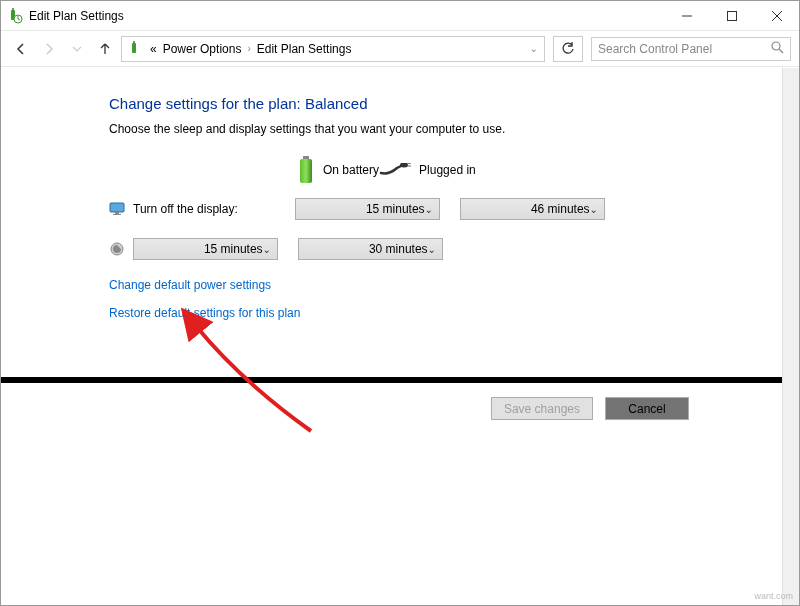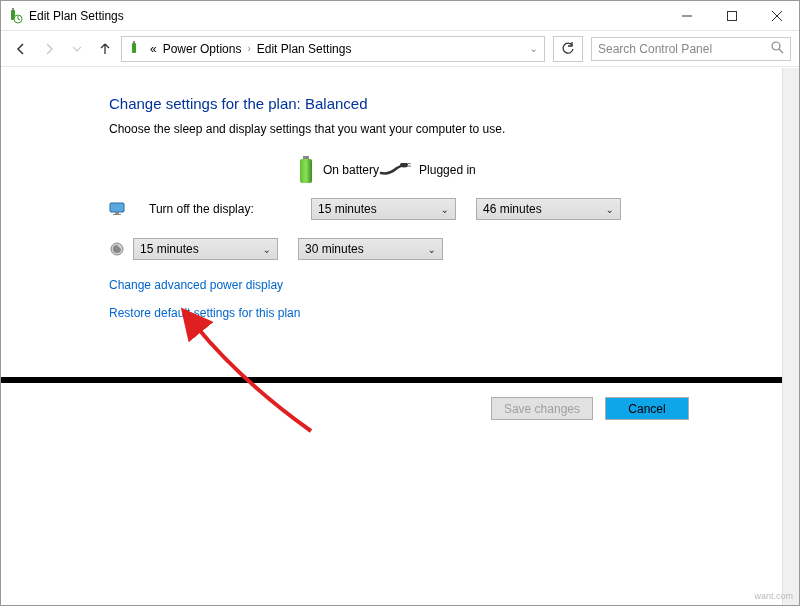--- a/index.html
+++ b/index.html
@@ -127,32 +127,31 @@
       margin-bottom: 18px;
     }
     .row-icon {
       width: 16px;
       height: 16px;
       margin-right: 8px;
     }
     .row-label {
       width: 162px;
       font-size: 12px;
-      margin-left: 16px;
     }
     .dropdown {
       width: 145px;
       height: 22px;
       border: 1px solid #adadad;
       background: linear-gradient(#e8e8e8, #dcdcdc);
       display: flex;
       align-items: center;
       padding: 0 6px;
       font-size: 12px;
-      justify-content: space-between;
+      justify-content: flex-end;
       margin-right: 20px;
     }
     .dropdown .chev { font-size: 10px; color: #333; }
     .link {
       color: #0066cc;
       font-size: 12px;
       display: block;
       margin-top: 18px;
       cursor: pointer;
     }
@@ -166,21 +165,21 @@
       padding: 14px 98px 0 0;
       display: flex;
       justify-content: flex-end;
       gap: 12px;
       text-align: right;
     }
     .btn {
       min-width: 84px;
       height: 23px;
       border: 1px solid #adadad;
-      background: #0ea5e9;
+      background: #737373;
       font-size: 12px;
       padding: 0 12px;
       display: flex;
       align-items: center;
       justify-content: center;
     }
     .btn.disabled {
       color: #a0a0a0;
       background: #e1e1e1;
     }
@@ -353,21 +352,21 @@
     <div class="dropdown">
       <span>15 minutes</span>
       <span class="chev">⌄</span>
     </div>
     <div class="dropdown">
       <span>30 minutes</span>
       <span class="chev">⌄</span>
     </div>
   </div>
 
-  <a class="link">Change advanced power display</a>
+  <a class="link">Change default power settings</a>
   <a class="link">Restore default settings for this plan</a>
 </div>
 
 <div class="footer">
   <div class="btn disabled">Save changes</div>
   <div class="btn">Cancel</div>
 </div>
 
 <div class="scrollbar"></div>
 

